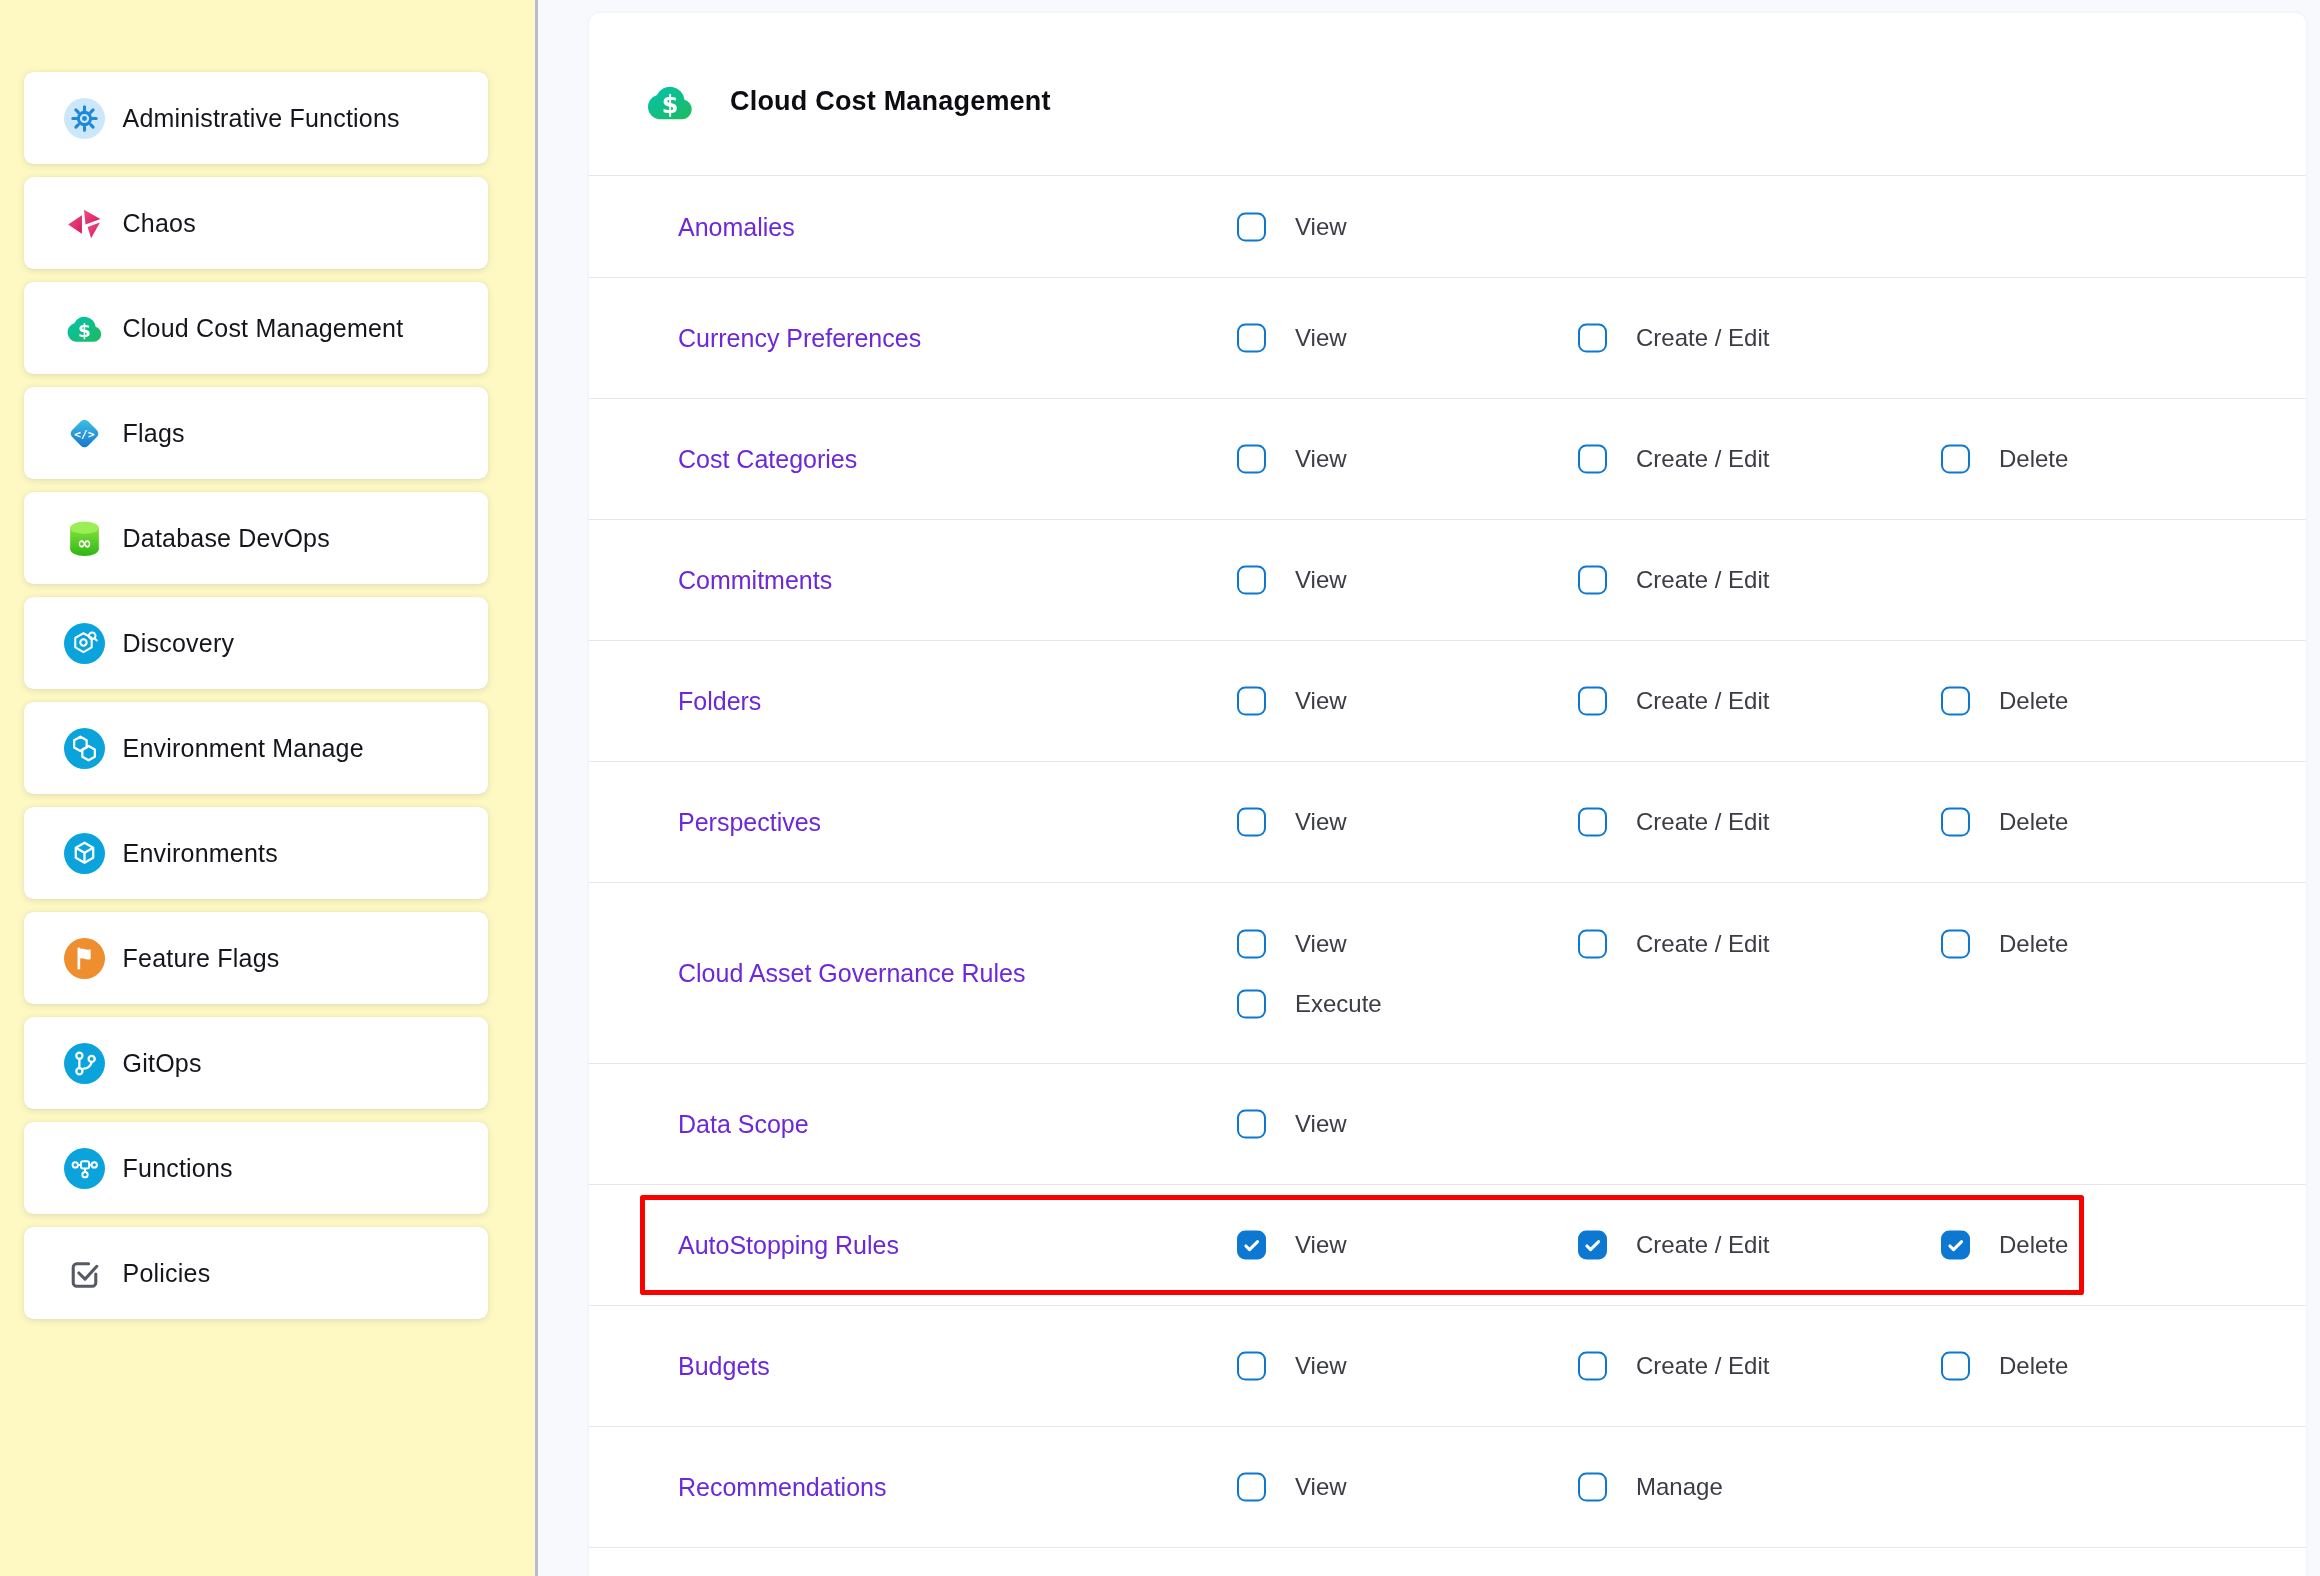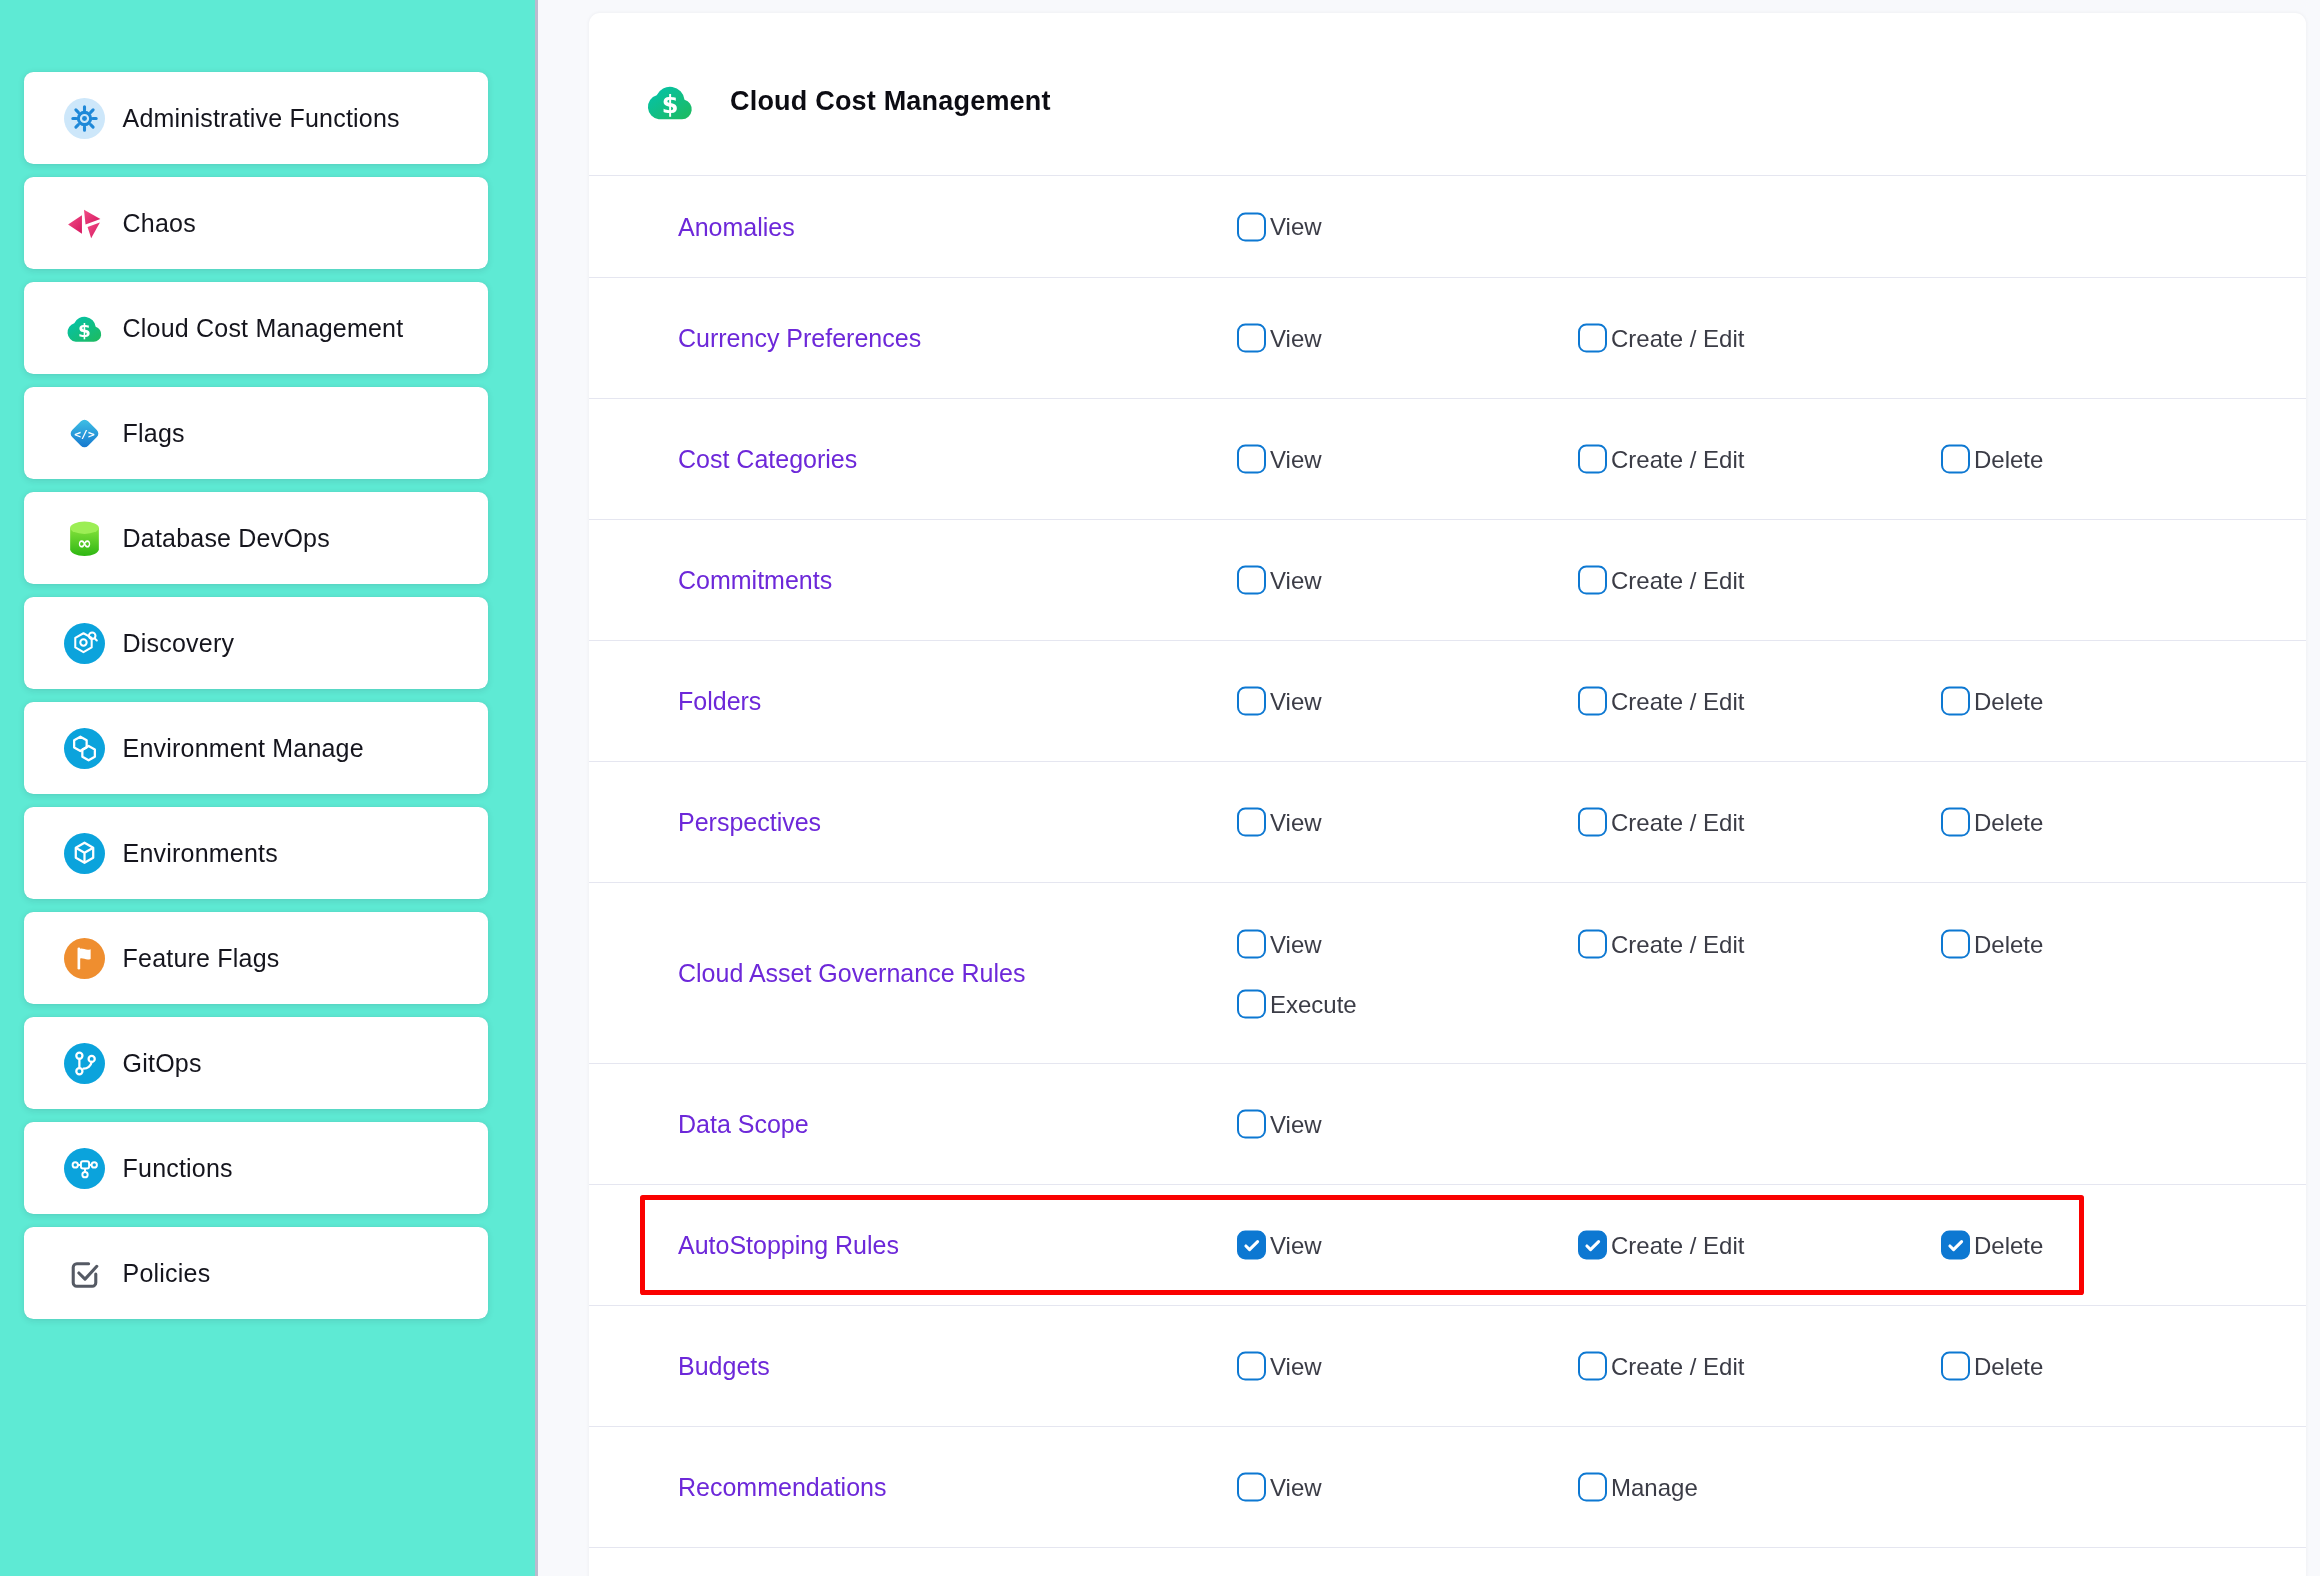--- a/index.html
+++ b/index.html
@@ -7,21 +7,21 @@
     font-family:"Liberation Sans","DejaVu Sans",sans-serif;
     background:#ffffff;
   }
   #canvas{
     position:relative;width:2321px;height:1577px;overflow:hidden;
     background:var(--page-bg,#f8f9fc);
   }
   
   .sidebar{
     position:absolute;left:0;top:0;width:536px;height:1577px;
-    background:#5eead4;box-sizing:border-box;padding-top:72px;
+    background:#fef9c3;box-sizing:border-box;padding-top:72px;
   }
   .side-card{
     width:464px;height:92px;margin:0 0 13px 24px;
     background:#ffffff;border-radius:9.3px;box-sizing:border-box;
     box-shadow:0 1.9px 6.5px rgba(40,41,61,.12),0 0 0.9px rgba(40,41,61,.10);
     display:flex;align-items:center;padding-left:40px;gap:17.6px;
     cursor:pointer;
   }
   .icon-wrap{width:41px;height:41px;flex:none;display:flex;align-items:center;justify-content:center;}
   .icon-wrap svg{width:41px;height:41px;display:block;}
@@ -46,21 +46,21 @@
   .row{
     position:relative;border-bottom:1.9px solid var(--row-divider,#e4e5f0);
     box-sizing:border-box;
   }
   .resource{
     position:absolute;left:89px;top:50%;transform:translateY(-50%);
     font-size:25px;color:#6d28d9;white-space:nowrap;
   }
   .cell{
     position:absolute;top:50%;transform:translateY(-50%);
-    display:flex;align-items:center;gap:4px;white-space:nowrap;padding-left:24px;
+    display:flex;gap:29px;white-space:nowrap;padding-left:24px;
   }
   .cell.c1{left:624px;}
   .cell.c2{left:965px;}
   .cell.c3{left:1328px;}
   .row.two-line .cell.l1{top:61px;}
   .row.two-line .cell.l2{top:121px;}
   .checkbox{
     width:29px;height:29px;box-sizing:border-box;border-radius:8.3px;flex:none;
     border:2.8px solid var(--accent,#0d78d2);background:#fff;cursor:pointer;
     display:flex;align-items:center;justify-content:center;

